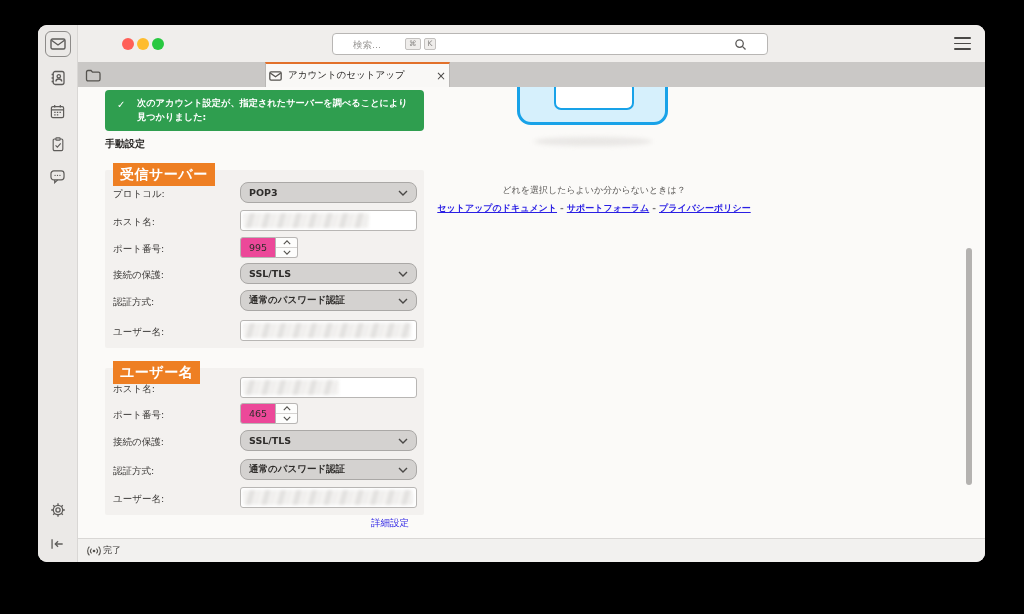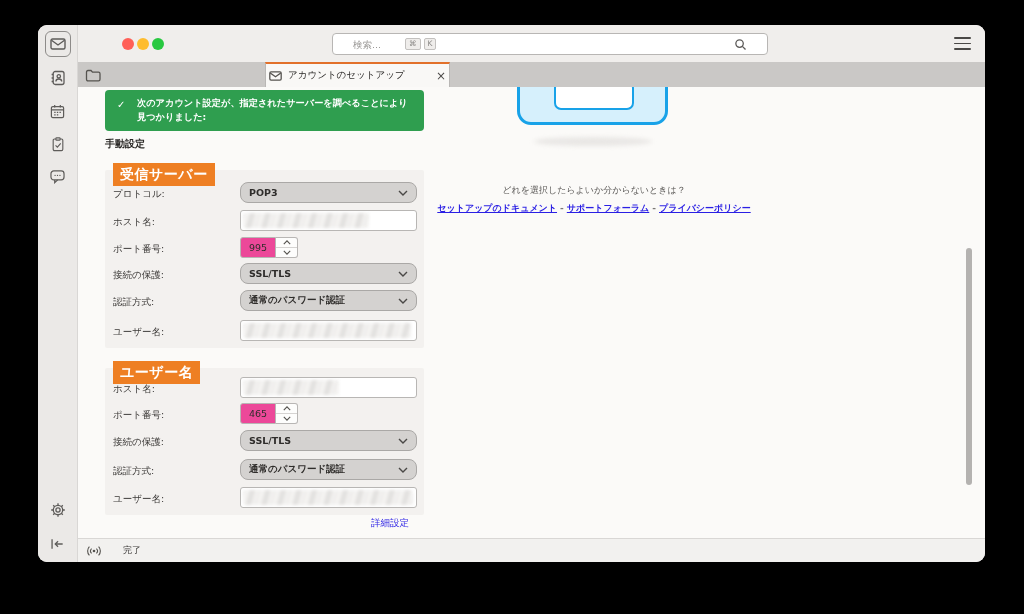--- a/index.html
+++ b/index.html
@@ -92,21 +92,21 @@
 
   .help-q { position:absolute; left:330px; top:97px; width:372px; text-align:center; font-size:9px; color:#5c5a58; }
   .help-links { position:absolute; left:300px; top:115px; width:432px; text-align:center; font-size:9px; }
   .help-links a { color:#2a1fe4; font-weight:bold; text-decoration:underline; cursor:pointer; }
   .help-sep { color:#7a7876; font-weight:bold; margin:0 3px; }
 
   .scroll-thumb { position:absolute; left:888px; top:161px; width:6px; height:237px; background:#b4b2b0; border-radius:3px; cursor:pointer; }
 
   
   .statusbar { position:absolute; left:40px; right:0; bottom:0; height:24px; background:#f2f1ef;
-               border-top:1px solid #d9d7d5; display:flex; align-items:center; padding-left:7px; gap:20px; }
+               border-top:1px solid #d9d7d5; display:flex; align-items:center; padding-left:7px; gap:0; }
   .statusbar .status-text { font-size:9px; color:#3c3a38; }
   .statusbar svg { color:#55534f; }
 </style>
 </head>
 <body>
 
 <div class="screen">
   <div class="window">
 
     <div class="spaces">

